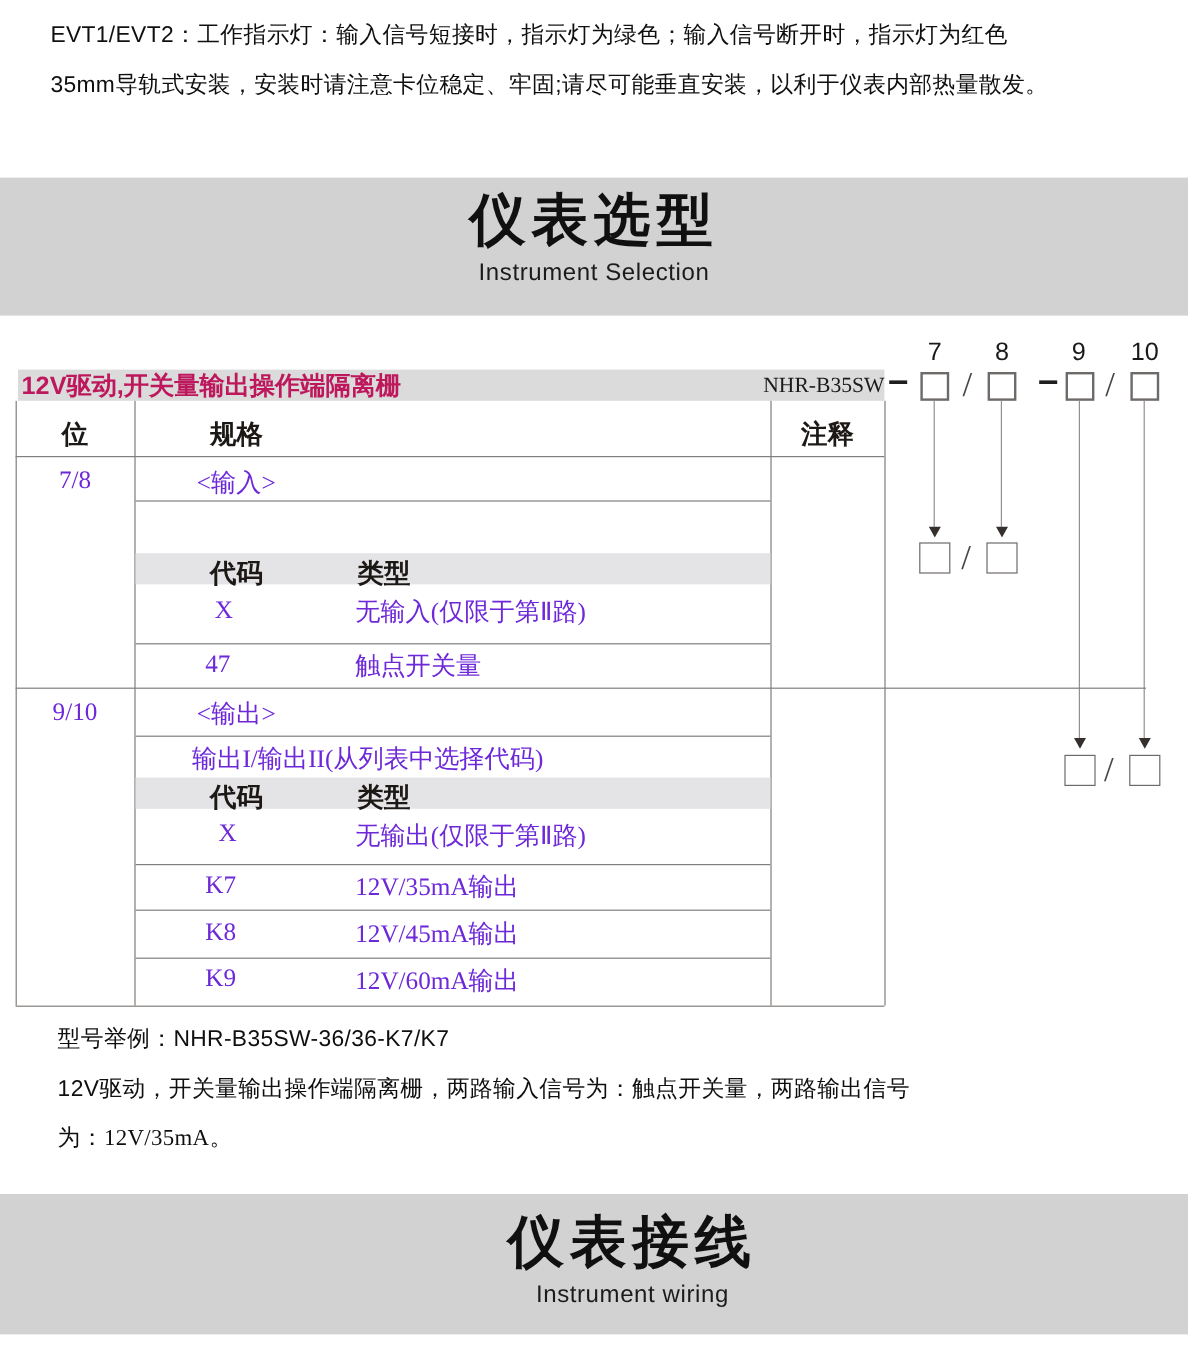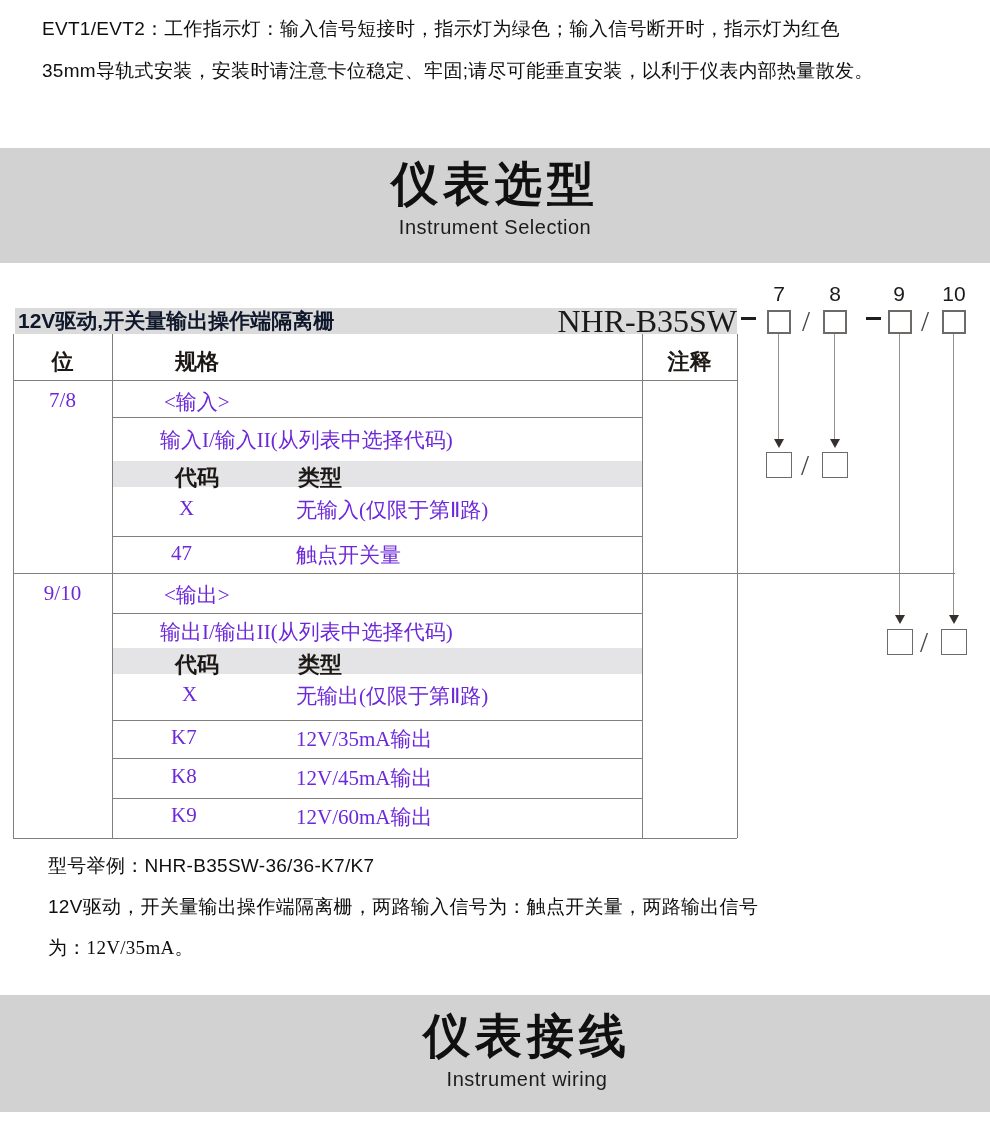--- a/index.html
+++ b/index.html
@@ -9,22 +9,22 @@
         font-weight:500;color:#0f0f0f;letter-spacing:.3px;white-space:nowrap;}
   .banner{position:absolute;left:0;width:990px;background:var(--banner_bg,#d2d2d2);
         text-align:center;color:#101010;}
   .banner .t{font-family:Liberation Mono, monospace;font-weight:bold;font-size:47px;
         letter-spacing:5px;line-height:54px;}
   .banner .s{font-family:"Liberation Sans",sans-serif;font-size:20px;color:#1b1b1b;
         letter-spacing:.5px;line-height:24px;}
   .model-bar{position:absolute;left:15px;top:308px;width:722px;height:26px;
         background:var(--model_bar_bg,#dbdbdb);display:flex;align-items:center;
         justify-content:space-between;}
-  .model-bar .lbl{font-size:21px;font-weight:bold;padding-left:3px;white-space:nowrap;color:#0f172a;}
-  .model-bar .mdl{font-family:"Liberation Serif",serif;font-size:32px;white-space:nowrap;color:#1a1a1a;}
+  .model-bar .lbl{font-size:21px;font-weight:bold;padding-left:3px;white-space:nowrap;color:#be185d;}
+  .model-bar .mdl{font-family:"Liberation Serif",serif;font-size:18px;white-space:nowrap;color:#1a1a1a;}
   .cell{position:absolute;font-family:"Liberation Serif",serif;font-size:21px;
         color:#6d28d9;white-space:nowrap;}
   .cell.b{font-weight:bold;font-size:22px;color:#1c1815;}
   .cell.c{text-align:center;}
   .hline{position:absolute;height:1px;background:var(--border,#827e7c);}
   .vline{position:absolute;width:1px;background:var(--border,#827e7c);}
   .graybar{position:absolute;background:var(--subheader_bg,#e4e4e6);}
   .dnum{position:absolute;width:30px;text-align:center;
         font-family:"Liberation Sans",sans-serif;font-size:21px;color:#1a1a1a;}
   .dbox{position:absolute;width:24px;height:24px;border:2px solid #6e6a68;
@@ -103,21 +103,20 @@
 
   <div class="graybar" style="left:113px;top:461px;width:529px;height:26px;"></div>
   <div class="graybar" style="left:113px;top:648px;width:529px;height:26px;"></div>
 
   <div class="cell b c" style="left:13px;top:347px;width:99px;">位</div>
   <div class="cell b" style="left:175px;top:347px;">规格</div>
   <div class="cell b c" style="left:642px;top:347px;width:95px;">注释</div>
 
   <div class="cell c" style="left:13px;top:388px;width:99px;">7/8</div>
   <div class="cell" style="left:164px;top:388px;">&lt;输入&gt;</div>
-  <div class="cell" style="left:160px;top:426px;">输入I/输入II(从列表中选择代码)</div>
   <div class="cell b" style="left:175px;top:463px;">代码</div>
   <div class="cell b" style="left:298px;top:463px;">类型</div>
   <div class="cell" style="left:179px;top:496px;">X</div>
   <div class="cell" style="left:296px;top:496px;">无输入(仅限于第Ⅱ路)</div>
   <div class="cell" style="left:171px;top:541px;">47</div>
   <div class="cell" style="left:296px;top:541px;">触点开关量</div>
 
   <div class="cell c" style="left:13px;top:581px;width:99px;">9/10</div>
   <div class="cell" style="left:164px;top:581px;">&lt;输出&gt;</div>
   <div class="cell" style="left:160px;top:618px;">输出I/输出II(从列表中选择代码)</div>

